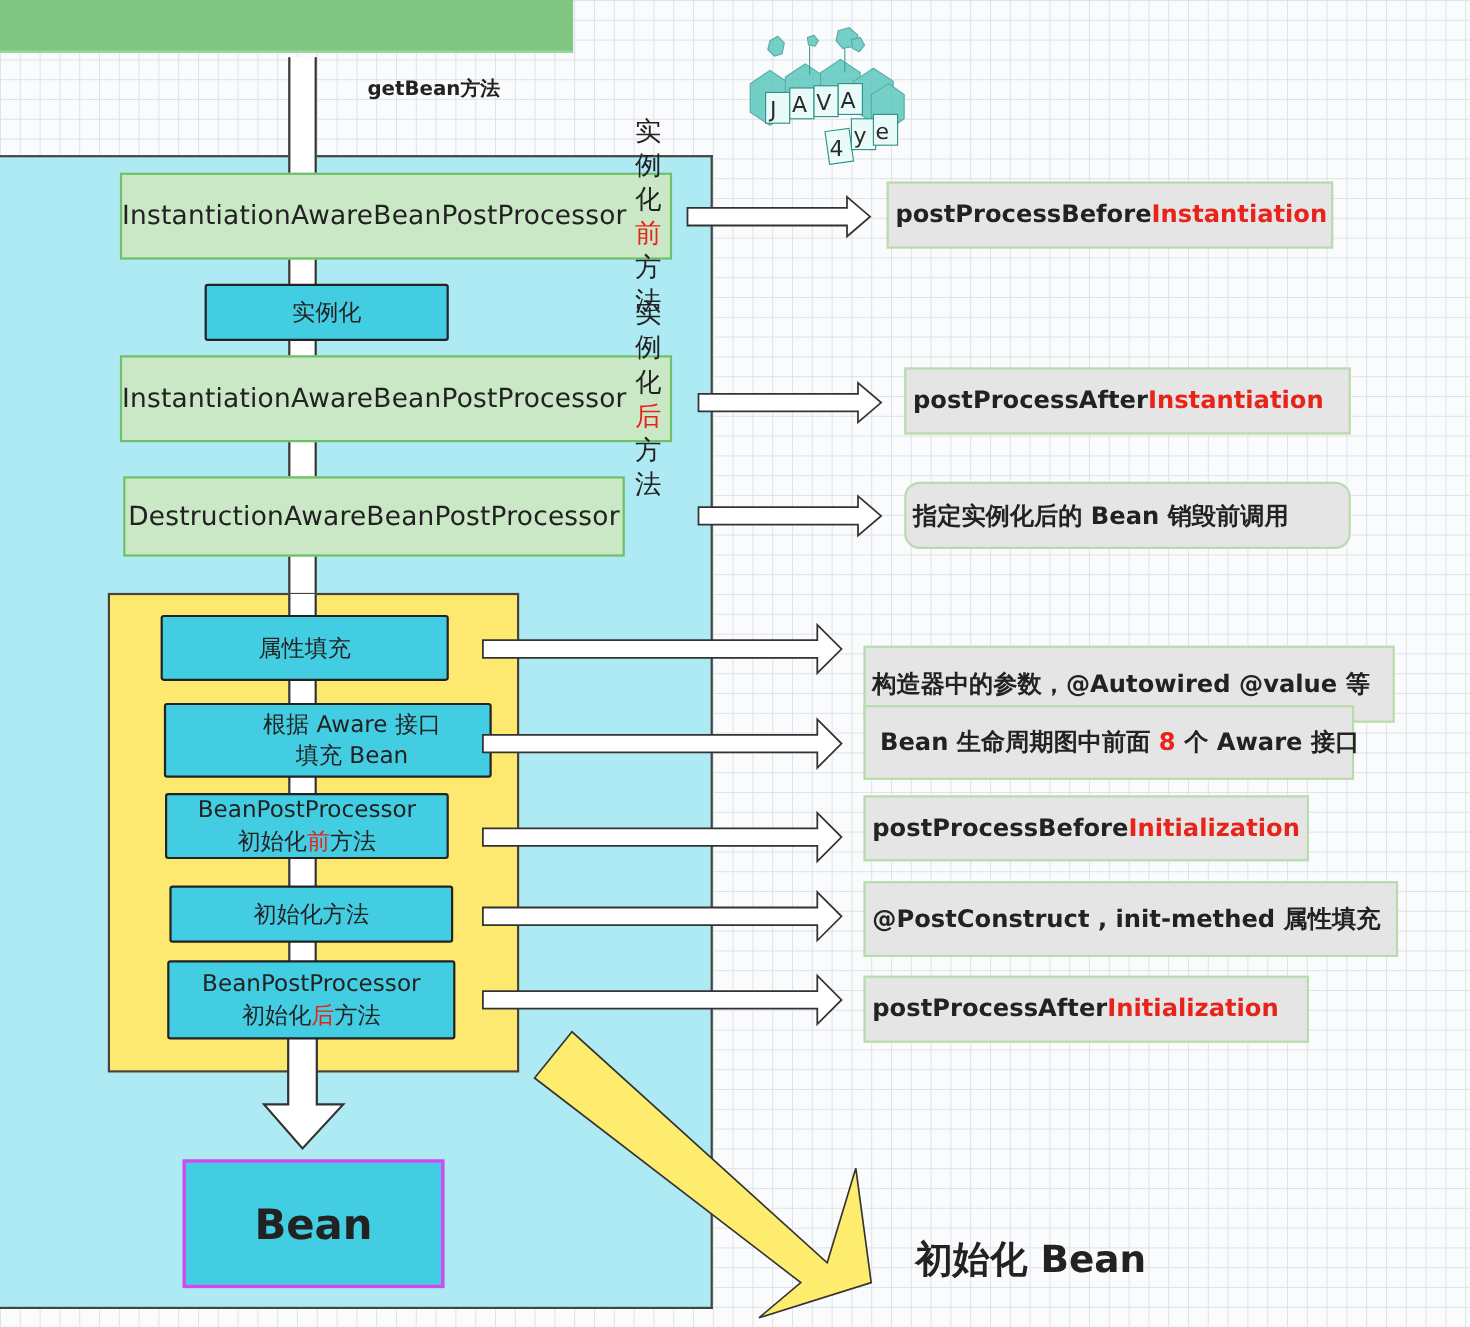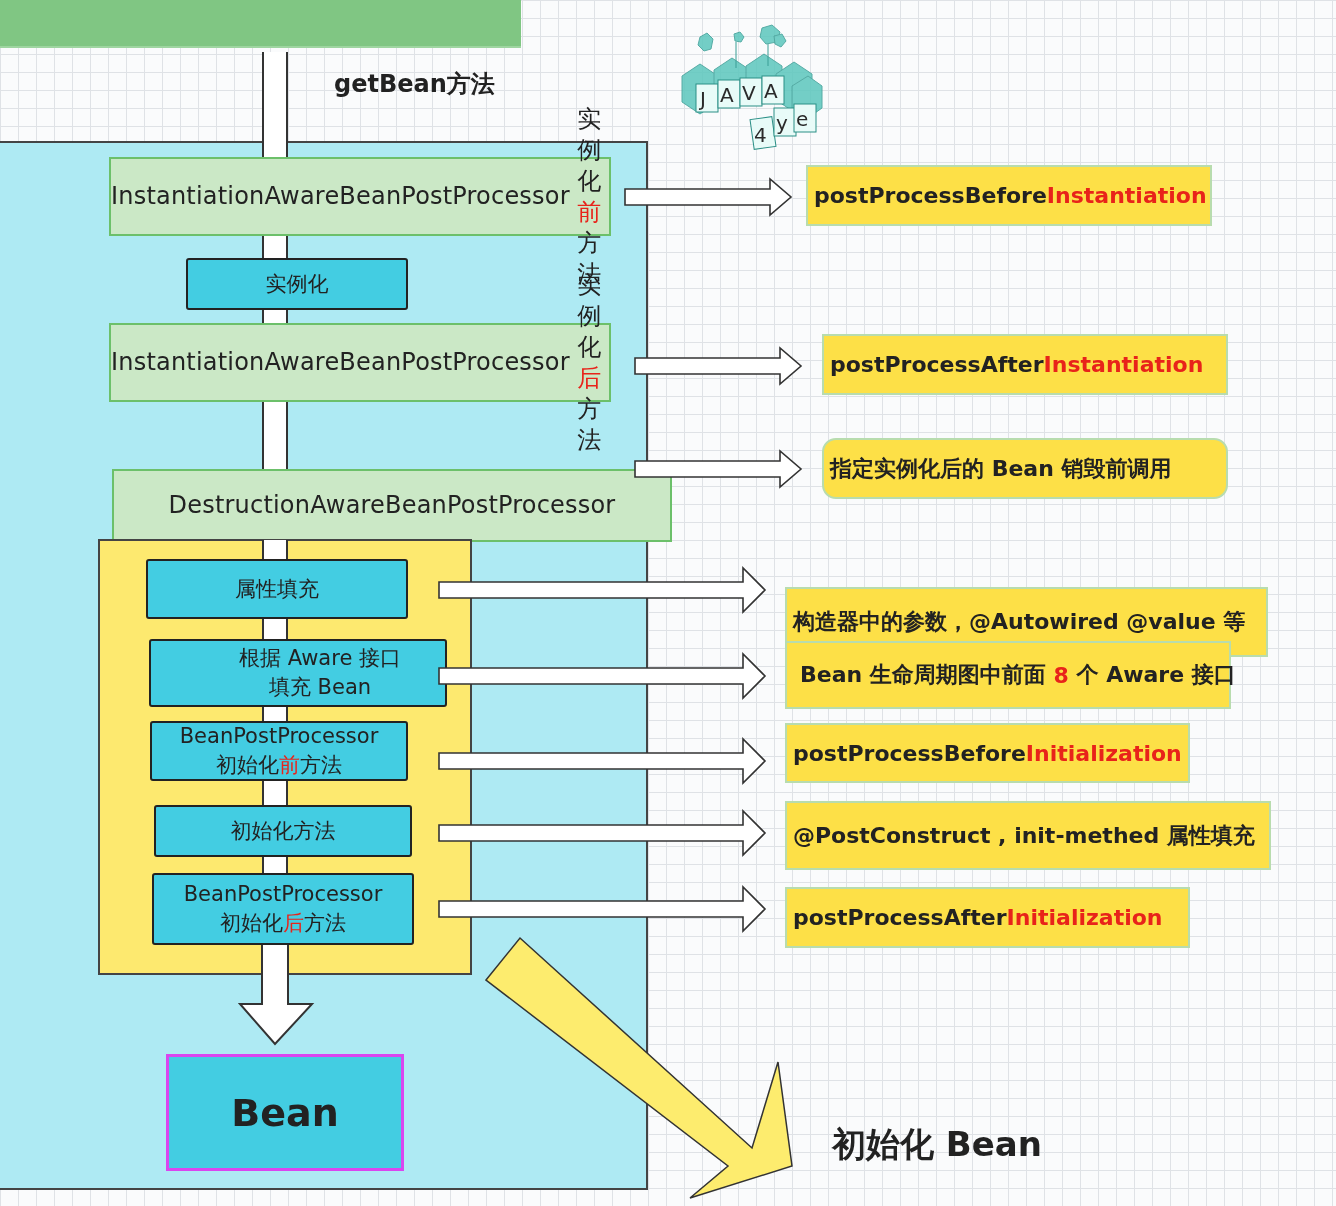--- a/index.html
+++ b/index.html
@@ -13,36 +13,36 @@
     font-family: "DejaVu Sans", "Liberation Sans", sans-serif;
     color: #222;
   }
   .abs { position: absolute; box-sizing: border-box; }
   .top-bar { left: 0; top: 0; width: 521px; height: 48px; background: #80c683; border-bottom: 2px solid #9ed5a0; }
   .main-panel { left: 0; top: 141px; width: 648px; height: 1049px; background: #aeeaf3; border: 2px solid #444; border-left: none; }
   .yellow-panel { left: 98px; top: 539px; width: 374px; height: 436px; background: #fde96f; border: 2px solid #444; }
   .trunk { background: #fff; border-left: 2px solid #333; border-right: 2px solid #333; width: 26px; }
   .green-box { background: #cbe8c6; border: 2px solid #6cc06a; display: flex; flex-direction: row; align-items: center; justify-content: center; font-size: 24px; line-height: 31px; color: #222; text-align: center; letter-spacing: 0.2px; }
   .cyan-box { background: #43cde2; border: 2px solid #222; border-radius: 3px; display: flex; flex-direction: column; align-items: center; justify-content: center; font-size: 21px; line-height: 29px; color: #222; text-align: center; }
-  .note { background: #fde047; border: 2px solid #b8dcae; display: flex; align-items: center; padding-left: 6px; font-size: 22px; font-weight: bold; color: #222; white-space: nowrap; }
+  .note { background: #e5e5e5; border: 2px solid #b8dcae; display: flex; align-items: center; padding-left: 6px; font-size: 22px; font-weight: bold; color: #222; white-space: nowrap; }
   .red { color: #e8231a; }
   .label { font-size: 27px; font-weight: bold; color: #222; white-space: nowrap; }
   .bean-box { left: 166px; top: 1054px; width: 238px; height: 117px; background: #43cde2; border: 3px solid #d946ef; display: flex; align-items: center; justify-content: center; font-size: 38px; font-weight: bold; color: #222; }
   svg.arrow { position: absolute; overflow: visible; }
 </style>
 </head>
 <body>
 
 <div class="abs top-bar"></div>
 
 <div class="abs main-panel"></div>
 
 <div class="abs trunk" style="left:262px; top:52px; height:490px;"></div>
 
-<div class="abs label" style="left:334px; top:68px; font-size:24px;">getBean方法</div>
+<div class="abs label" style="left:334px; top:68px; font-size:18px;">getBean方法</div>
 
 <div class="abs" style="left:680px; top:22px; width:144px; height:128px;">
   <svg width="144" height="128" viewBox="0 0 144 128">
     <g fill="#5cc7bd" stroke="#3a9e96" stroke-width="1" opacity="0.85">
       <polygon points="20,15 27,11 33,17 31,27 24,29 18,23"></polygon>
       <polygon points="54,12 60,10 64,15 61,20 55,19"></polygon>
       <polygon points="82,6 92,3 100,10 97,20 86,22 80,15"></polygon>
       <polygon points="94,14 102,12 106,19 101,25 95,22"></polygon>
       <polygon points="2,54 20,42 38,54 38,80 20,92 2,80"></polygon>
       <polygon points="34,48 52,36 70,48 70,74 52,86 34,74"></polygon>
@@ -80,21 +80,21 @@
 
 <div class="abs cyan-box" style="left:186px; top:258px; width:222px; height:52px;">
   <div>实例化</div>
 </div>
 
 <div class="abs green-box" style="left:109px; top:323px; width:502px; height:79px;">
   <div>InstantiationAwareBeanPostProcessor</div>
   <div><span>实例化</span><span class="red">后</span><span>方法</span></div>
 </div>
 
-<div class="abs green-box" style="left:112px; top:433px; width:560px; height:73px;margin-top:36px;">
+<div class="abs green-box" style="left:112px; top:433px; width:456px; height:73px;">
   <div>DestructionAwareBeanPostProcessor</div>
 </div>
 
 <div class="abs yellow-panel"></div>
 
 <div class="abs trunk" style="left:262px; top:540px; height:400px;"></div>
 <svg class="arrow" style="left:238px; top:940px;" width="76" height="108">
   <polygon points="24,0 50,0 50,64 74,64 37,104 2,64 24,64" fill="#fff" stroke="#333" stroke-width="2"></polygon>
 </svg>
 

